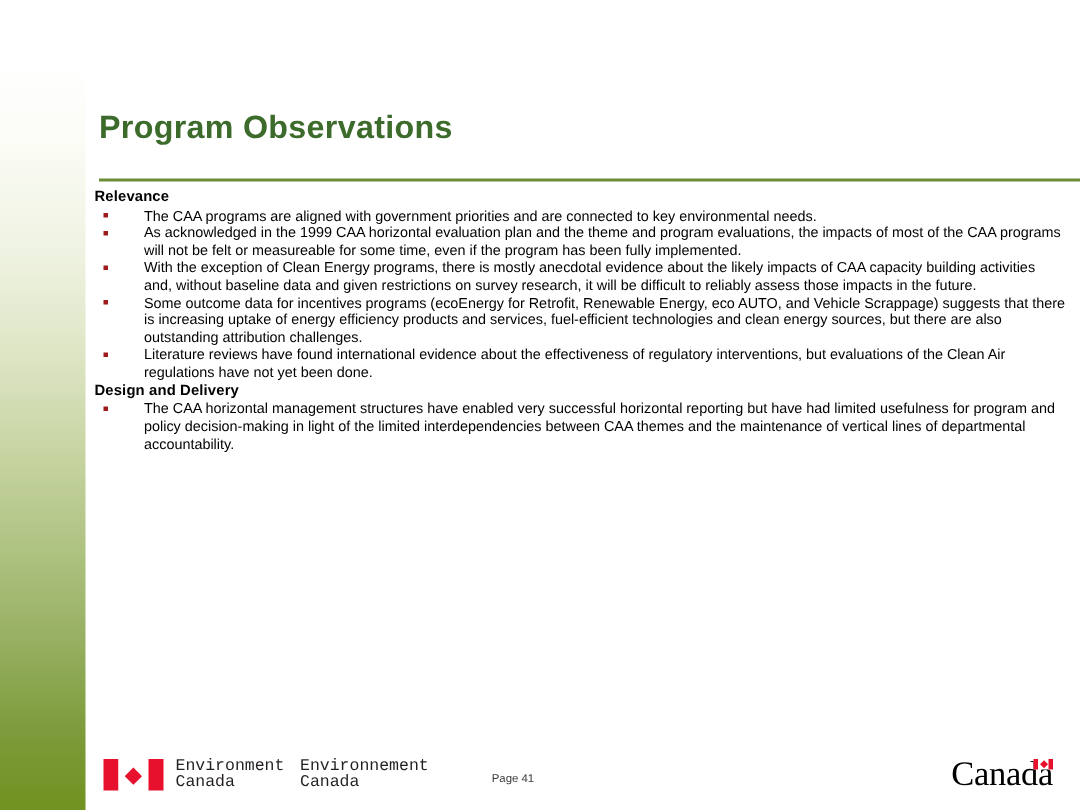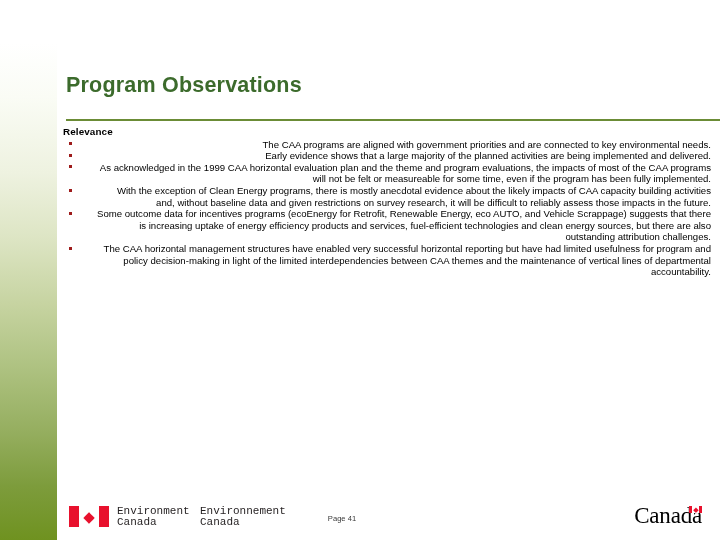--- a/index.html
+++ b/index.html
@@ -88,21 +88,20 @@
     position: absolute;
     left: 6px;
     top: 3.6px;
     width: 3px;
     height: 3px;
     background: #9e1b1b;
     display: block;
   }
   .bullet .txt {
     display: block;
-    text-align: right;
   }
 
   
   #footer-flag {
     position: absolute;
     left: 69px;
     top: 506px;
     width: 40px;
     height: 21px;
   }
@@ -206,34 +205,35 @@
   <div id="title-rule"></div>
 
   <div id="body">
       <div class="heading">Relevance</div>
       <div class="bullet">
         <span class="marker"></span>
         <span class="txt">The CAA programs are aligned with government priorities and are connected to key environmental needs.</span>
       </div>
       <div class="bullet">
         <span class="marker"></span>
-        <span class="txt">Early evidence shows that a large majority of the planned activities are being implemented and delivered.</span>
-      </div>
-      <div class="bullet">
-        <span class="marker"></span>
         <span class="txt">As acknowledged in the 1999 CAA horizontal evaluation plan and the theme and program evaluations, the impacts of most of the CAA programs will not be felt or measureable for some time, even if the program has been fully implemented.</span>
       </div>
       <div class="bullet">
         <span class="marker"></span>
         <span class="txt">With the exception of Clean Energy programs, there is mostly anecdotal evidence about the likely impacts of CAA capacity building activities and, without baseline data and given restrictions on survey research, it will be difficult to reliably assess those impacts in the future.</span>
       </div>
       <div class="bullet">
         <span class="marker"></span>
         <span class="txt">Some outcome data for incentives programs (ecoEnergy for Retrofit, Renewable Energy, eco AUTO, and Vehicle Scrappage) suggests that there is increasing uptake of energy efficiency products and services, fuel-efficient technologies and clean energy sources, but there are also outstanding attribution challenges.</span>
       </div>
+      <div class="bullet">
+        <span class="marker"></span>
+        <span class="txt">Literature reviews have found international evidence about the effectiveness of regulatory interventions, but evaluations of the Clean Air regulations have not yet been done.</span>
+      </div>
+      <div class="heading">Design and Delivery</div>
       <div class="bullet">
         <span class="marker"></span>
         <span class="txt">The CAA horizontal management structures have enabled very successful horizontal reporting but have had limited usefulness for program and policy decision-making in light of the limited interdependencies between CAA themes and the maintenance of vertical lines of departmental accountability.</span>
       </div>
     </div>
 
   <div id="footer-flag">
     <span class="flag-band left"></span>
     <span class="flag-white"></span>
     <span class="flag-leaf">◆</span>

